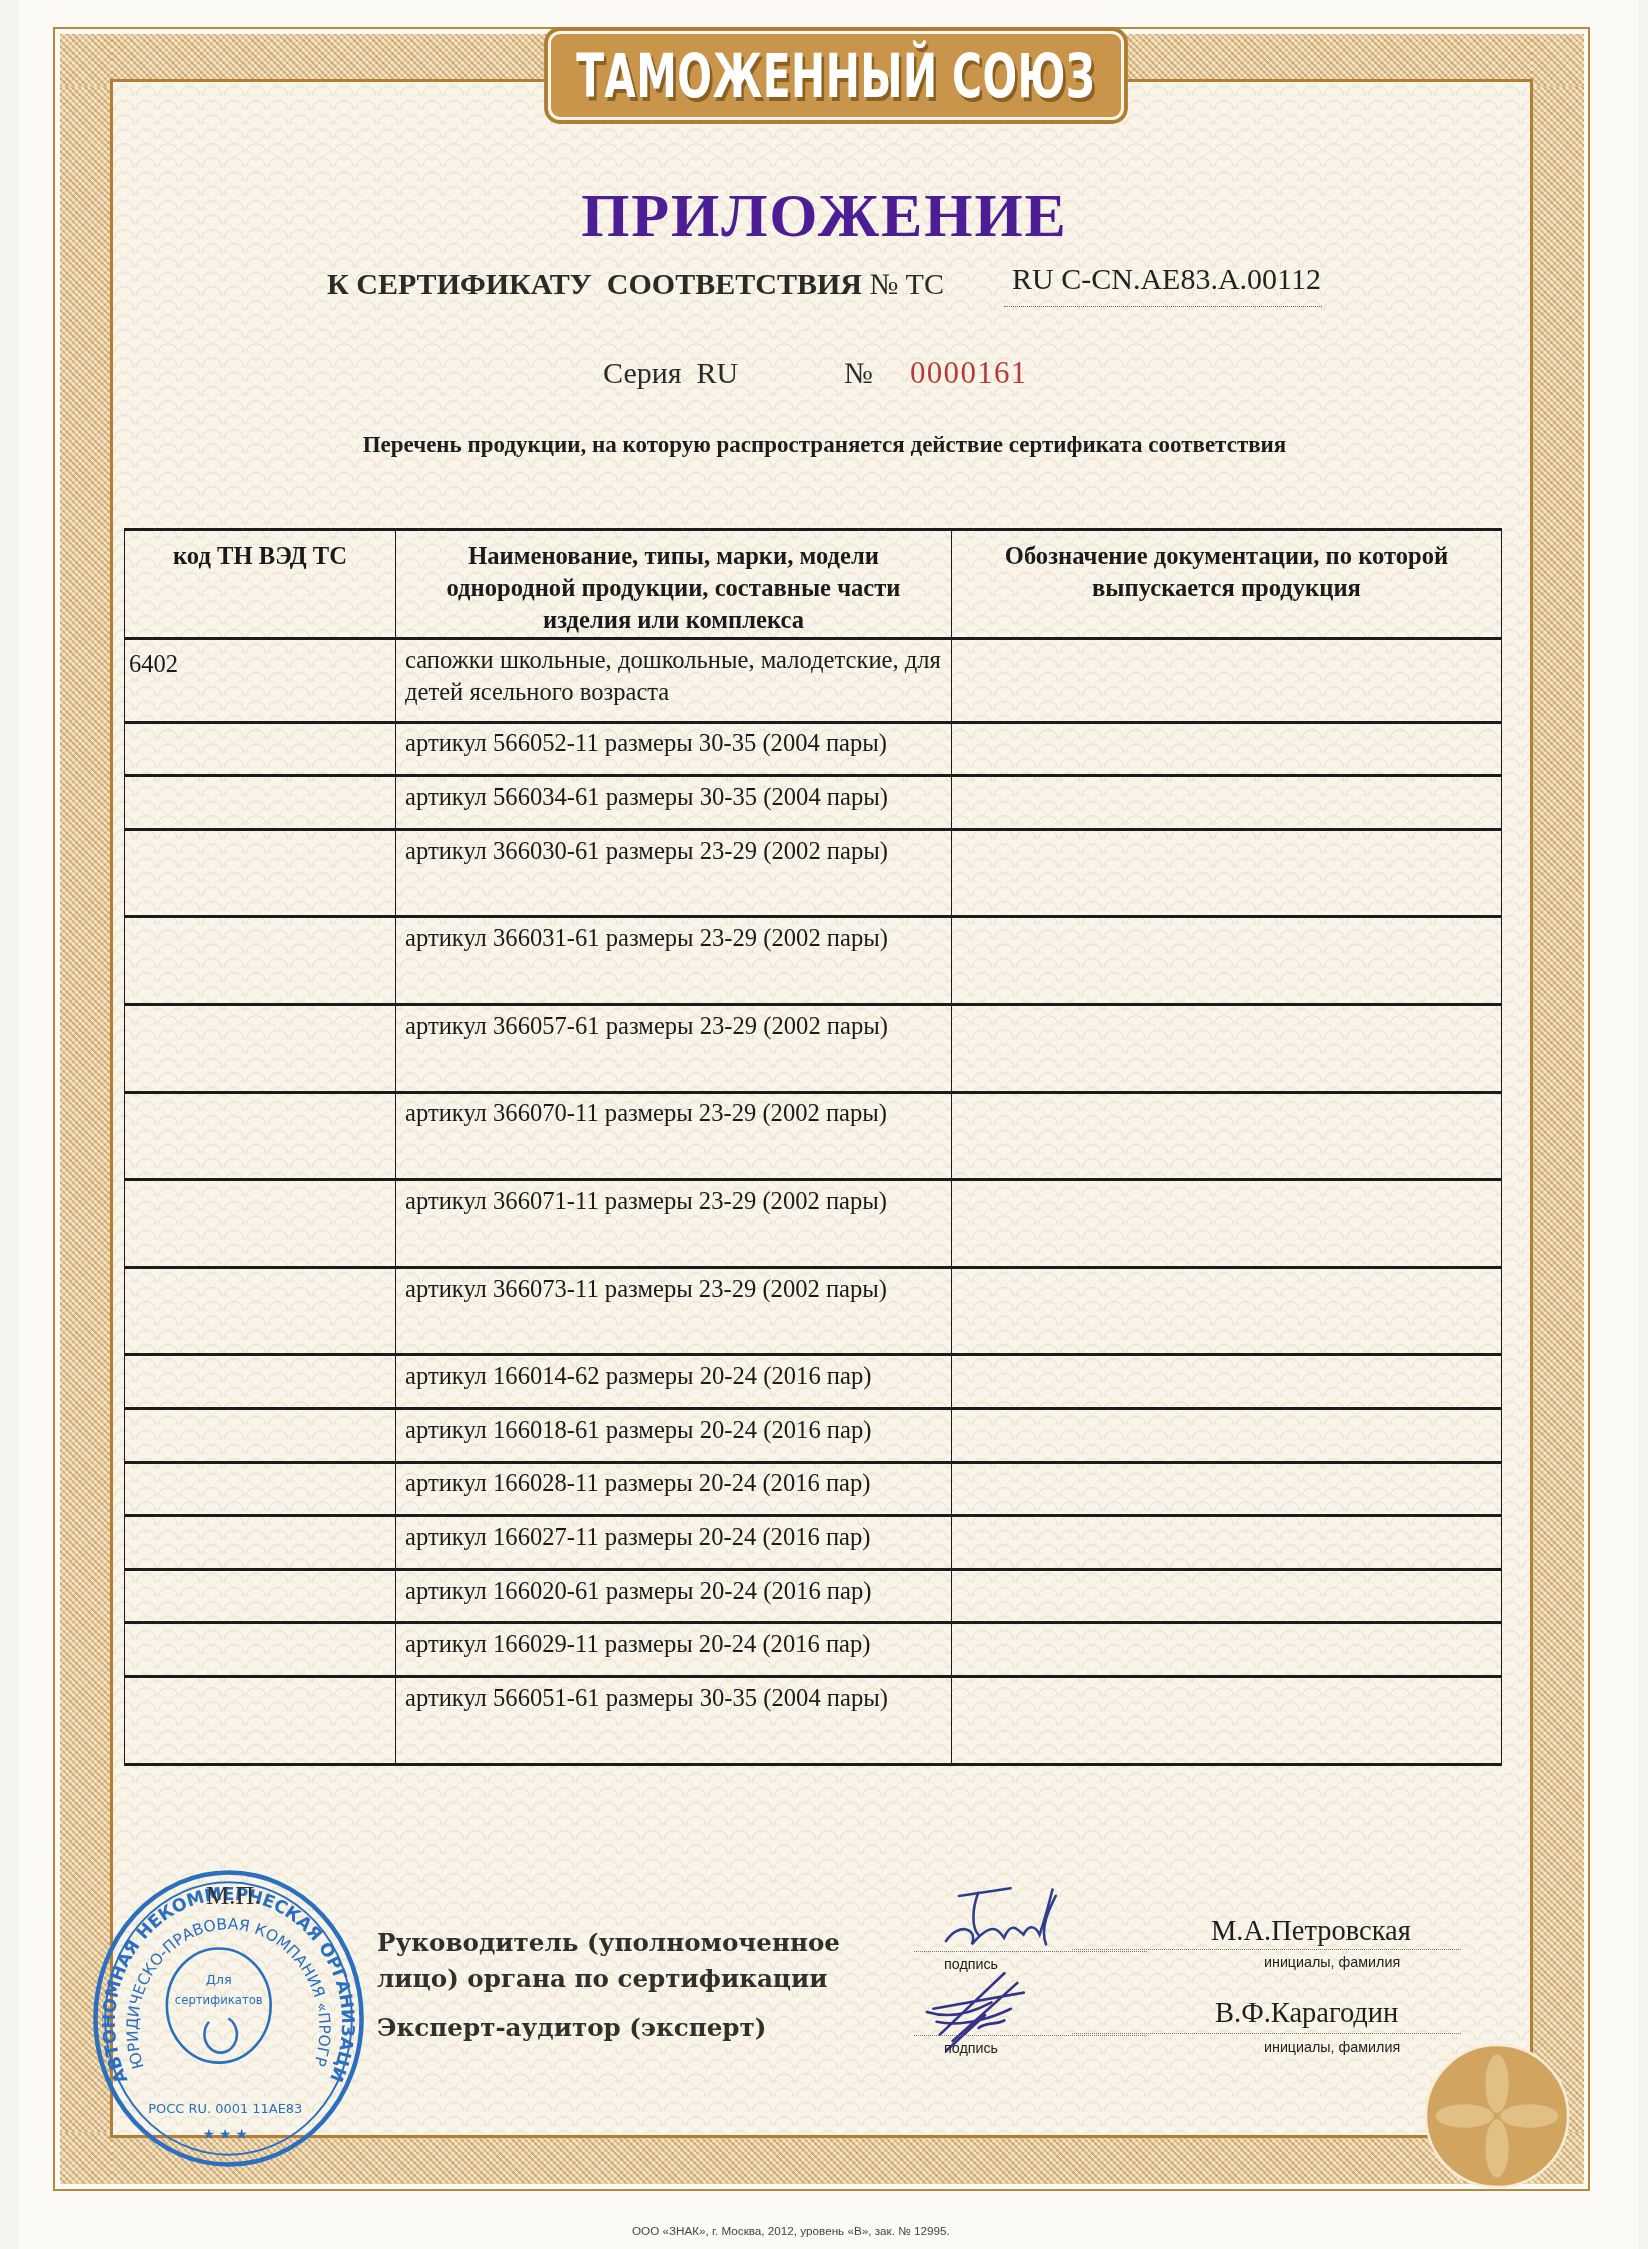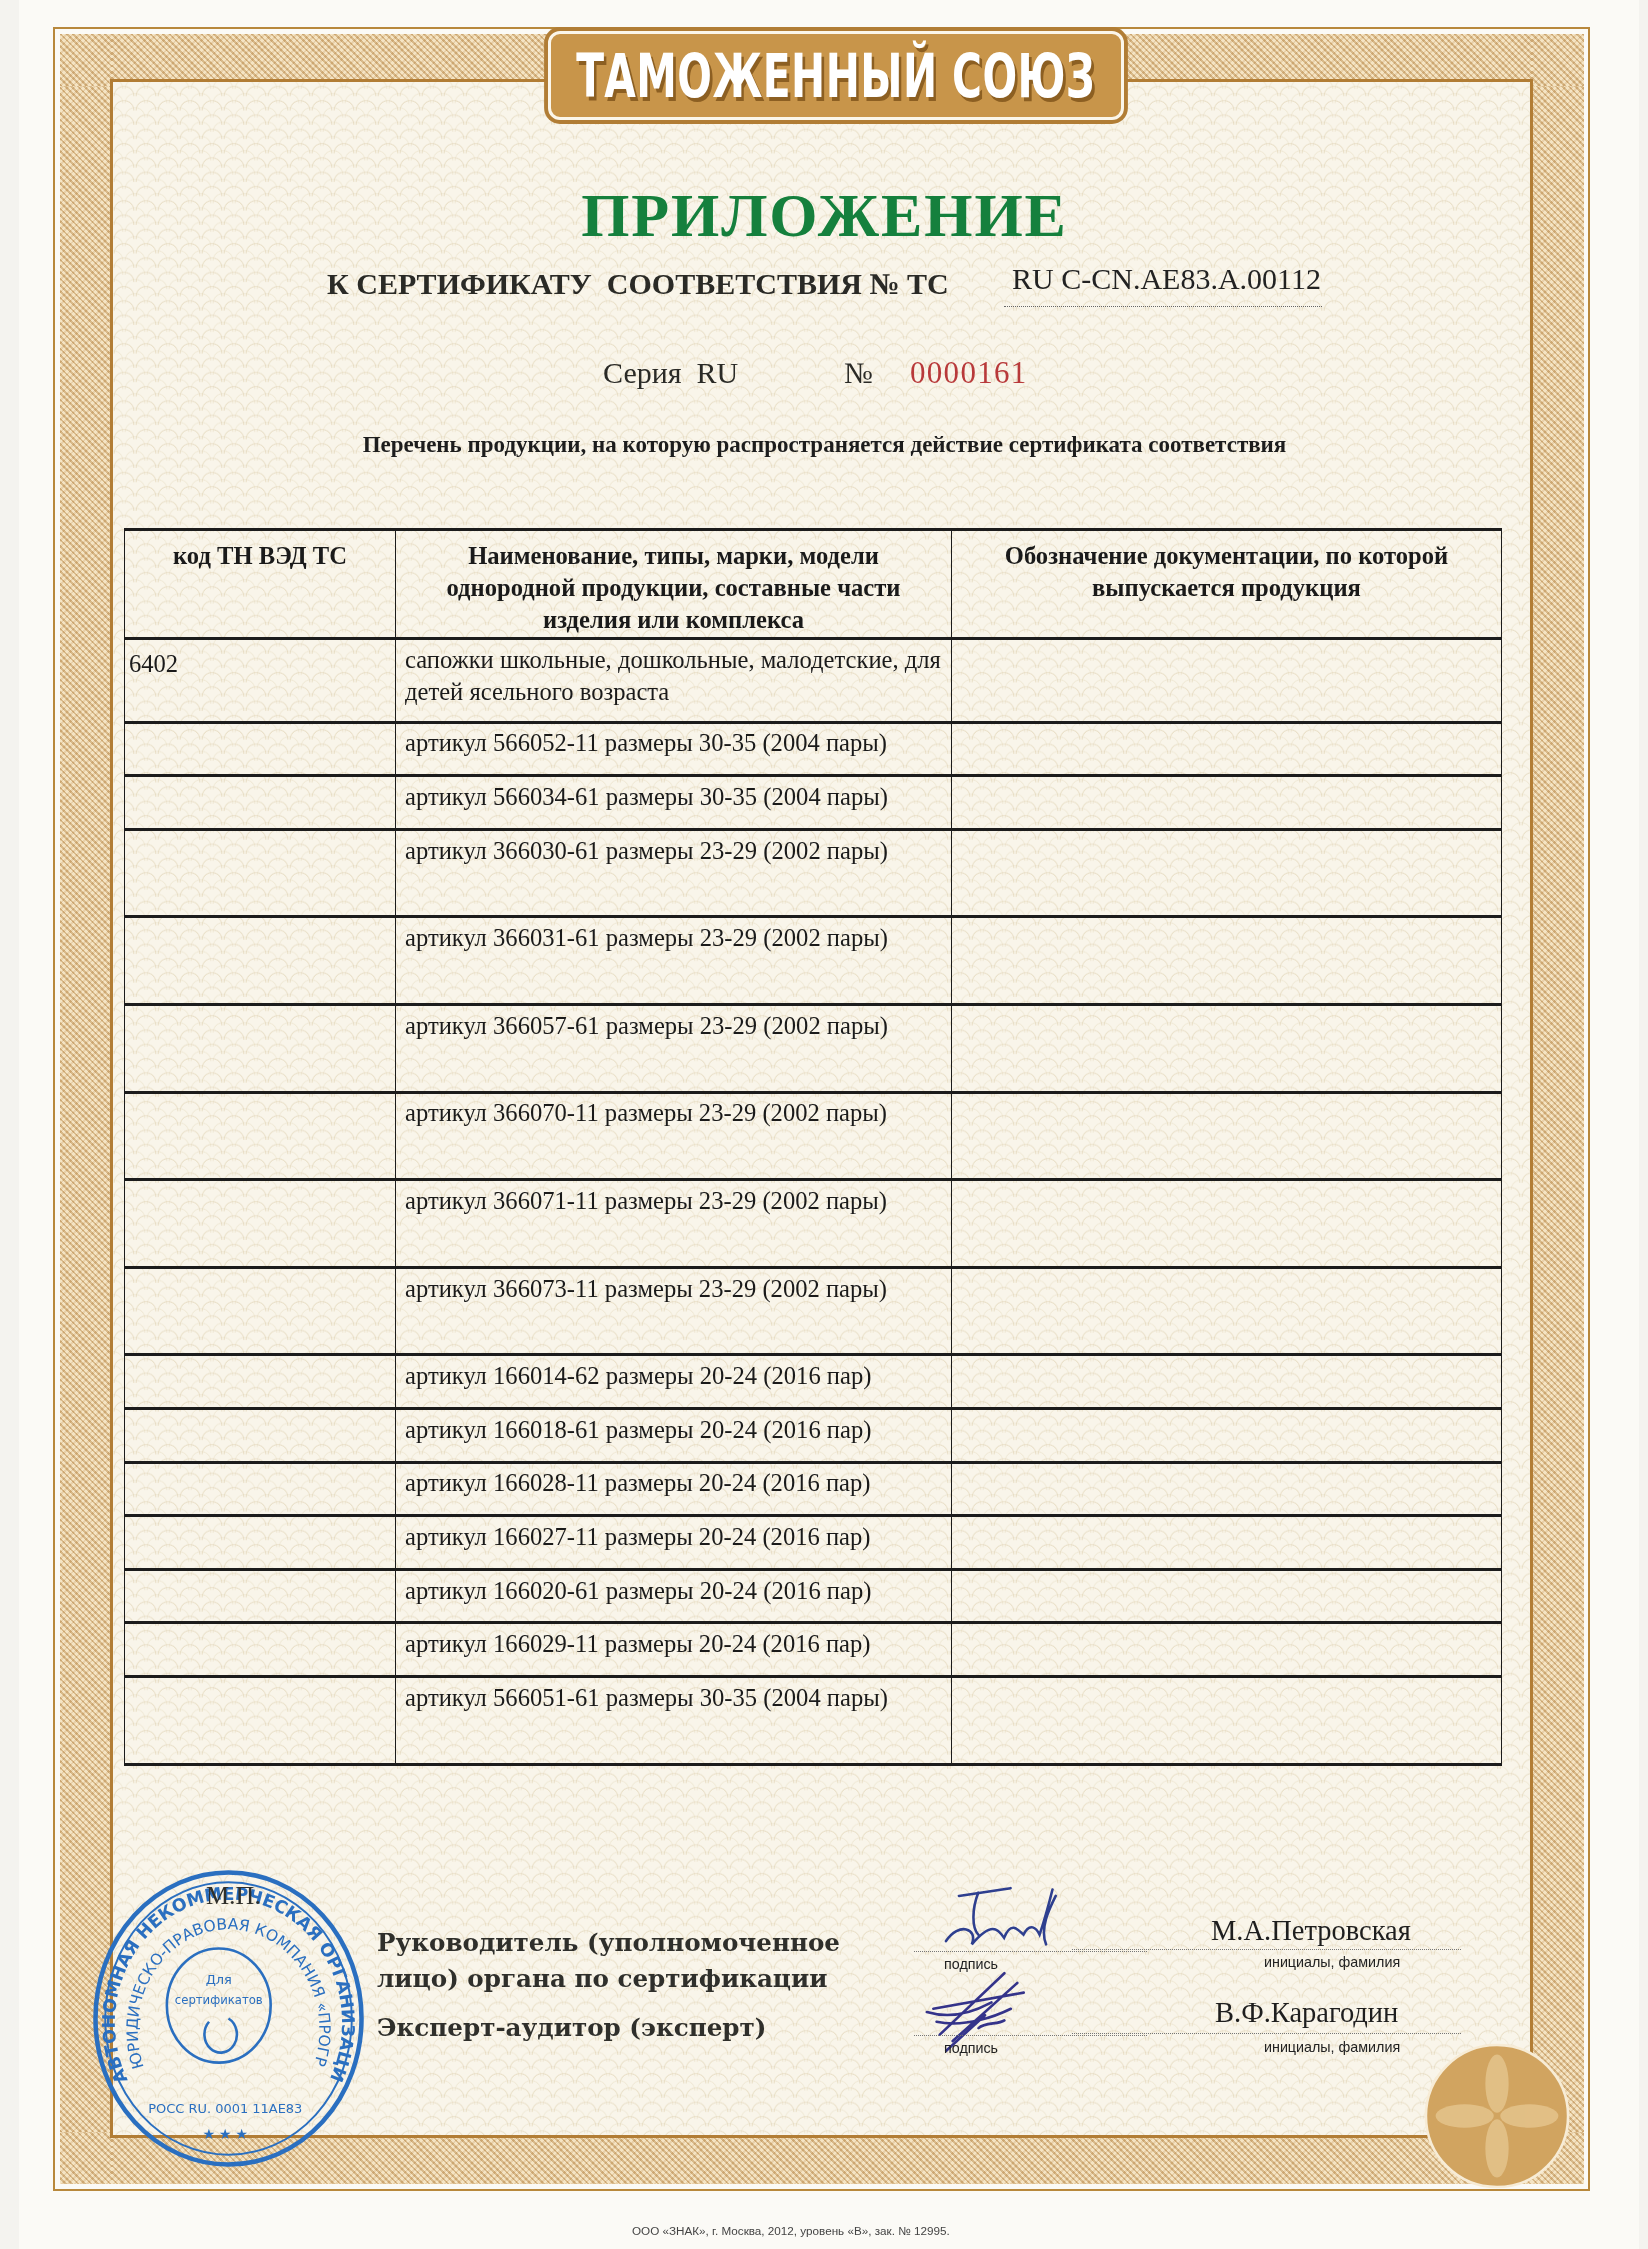--- a/index.html
+++ b/index.html
@@ -53,27 +53,27 @@
     display: flex; align-items: center; justify-content: center;
   }
   .banner-text {
     font-family: "DejaVu Sans", sans-serif; font-weight: bold;
     font-size: 60px; letter-spacing: 0.6px; color: #ffffff;
     transform: scaleX(0.68); white-space: nowrap;
     text-shadow: 3.9px 3.9px 0 #8c5f22;
   }
   .title {
     position: absolute; left: 0; width: 1649px; top: 180px; text-align: center;
-    font-size: 62px; font-weight: bold; color: #15803d; letter-spacing: 1.9px;
+    font-size: 62px; font-weight: bold; color: #4c1d95; letter-spacing: 1.9px;
   }
   .cert-line {
     position: absolute; left: 327px; top: 267px; font-size: 30px; font-weight: bold; color: #2a2a26;
     white-space: nowrap;
   }
-  .cert-no-label { font-size: 30px; font-weight: bold; }
+  .cert-no-label { font-size: 30px; font-weight: normal; }
   .cert-number {
     position: absolute; left: 1011px; top: 262px; width: 311px; text-align: center;
     font-size: 30px; color: #222;
   }
   .cert-underline {
     position: absolute; left: 1004px; top: 306px; width: 318px; height: 0;
     border-top: 1.3px dotted #666;
   }
   .series-label { position: absolute; left: 603px; top: 356px; font-size: 30px; color: #2a2a26; }
   .series-no { position: absolute; left: 844px; top: 356px; font-size: 30px; color: #2a2a26; }

